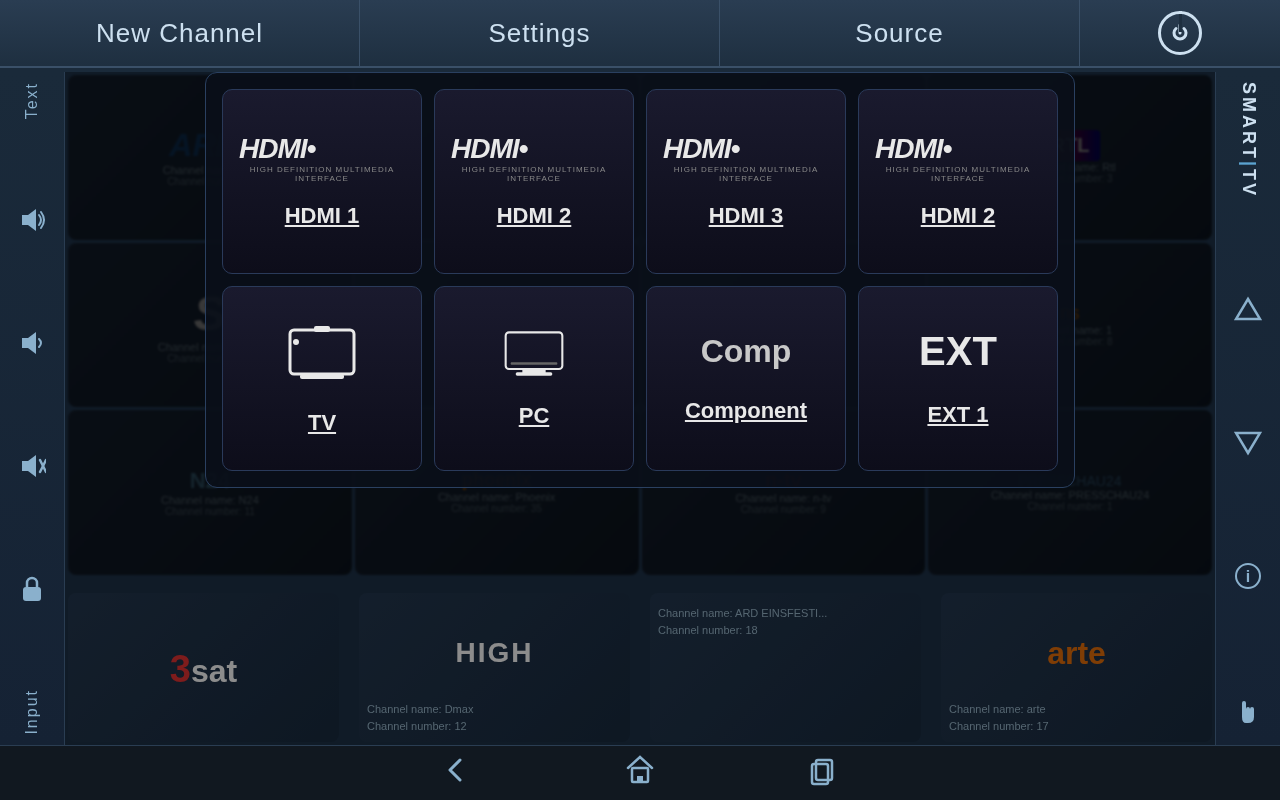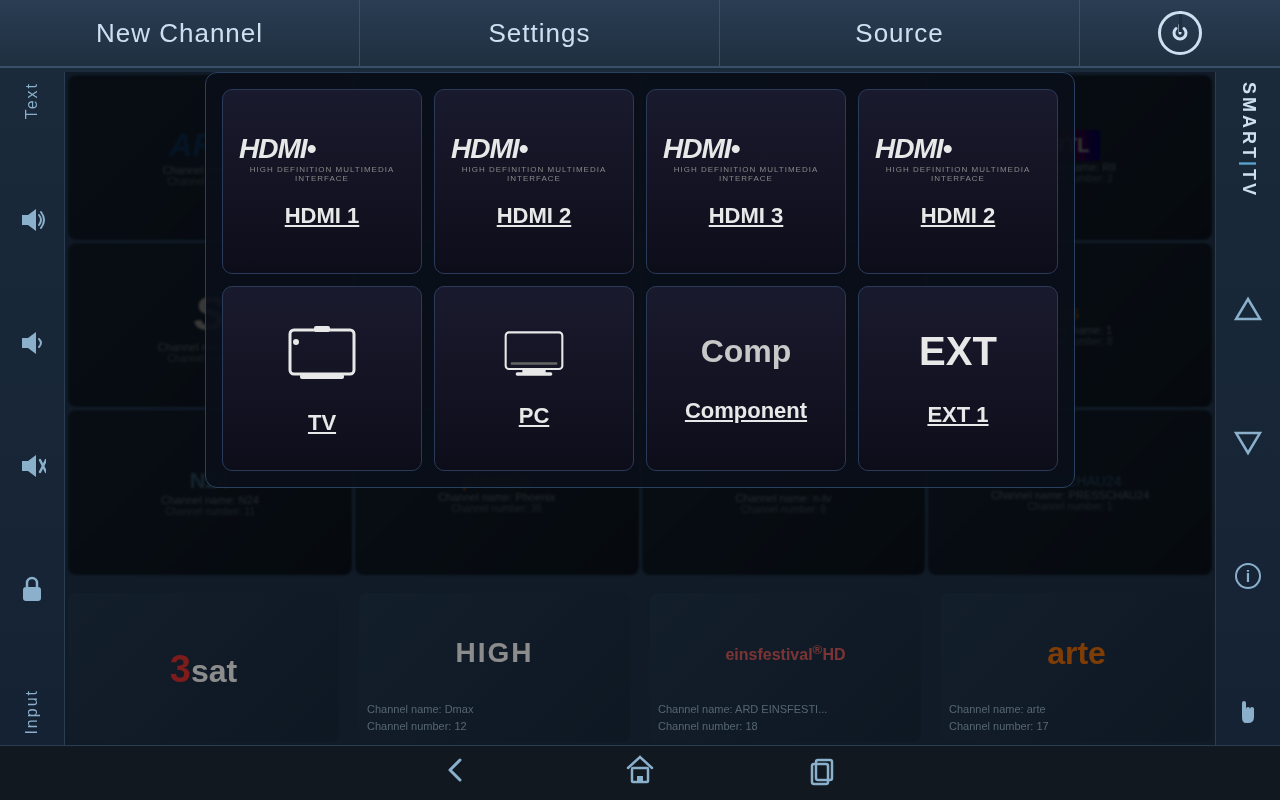--- a/index.html
+++ b/index.html
@@ -543,23 +543,20 @@
       <div class="bottom-logo">
         <div class="dmax-logo">HIGH</div>
       </div>
       <div class="bottom-info">
         <p>Channel name: Dmax</p>
         <p>Channel number: 12</p>
       </div>
     </div>
 
     <div class="bottom-channel">
-      <div class="bottom-logo">
-        <div class="eins-logo">einsfestival<sup>®</sup>HD</div>
-      </div>
       <div class="bottom-info">
         <p>Channel name: ARD EINSFESTI...</p>
         <p>Channel number: 18</p>
       </div>
     </div>
 
     <div class="bottom-channel">
       <div class="bottom-logo">
         <div class="arte-logo">arte</div>
       </div>

